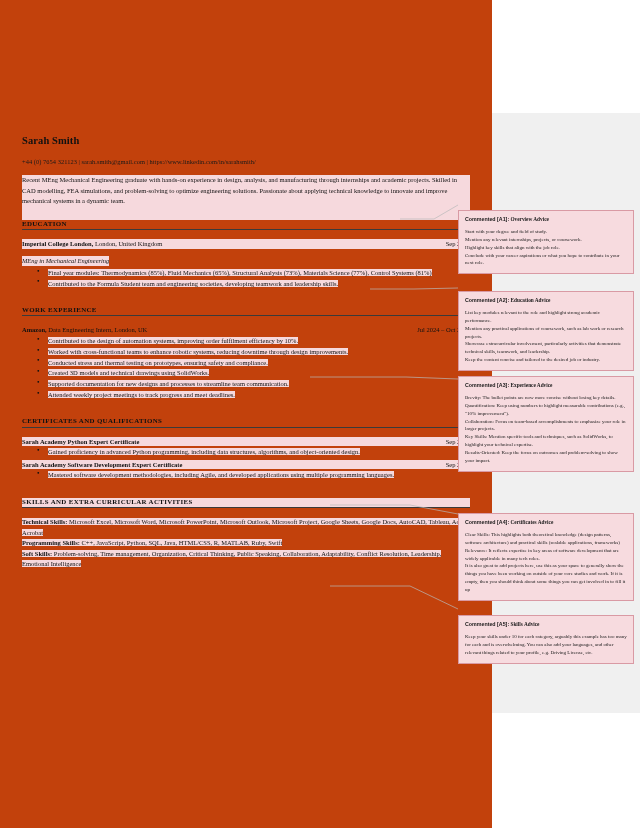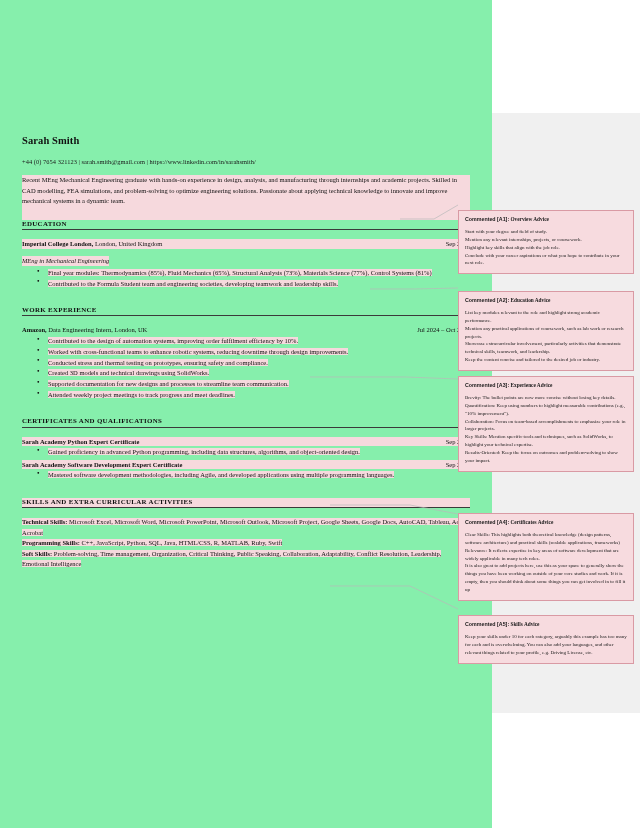--- a/index.html
+++ b/index.html
@@ -26,21 +26,21 @@
     z-index: 1;
   }
 
   
   #document-page {
     position: absolute;
     left: 0;
     top: 0;
     width: 492px;
     height: 828px;
-    background: #86efac;
+    background: #c2410c;
     z-index: 2;
     box-sizing: border-box;
     padding: 135px 22px 0 22px;
   }
 
   .hl { background: #f6d9dd; }
 
   #resume-name {
     font-size: 10.5px;
     font-weight: bold;

